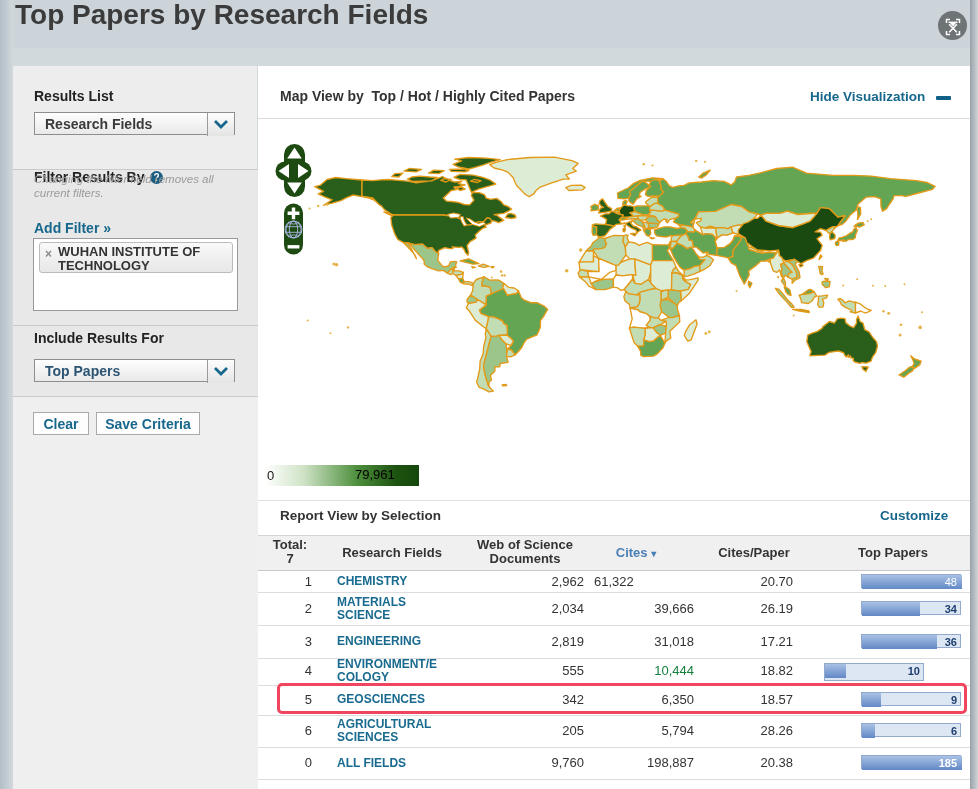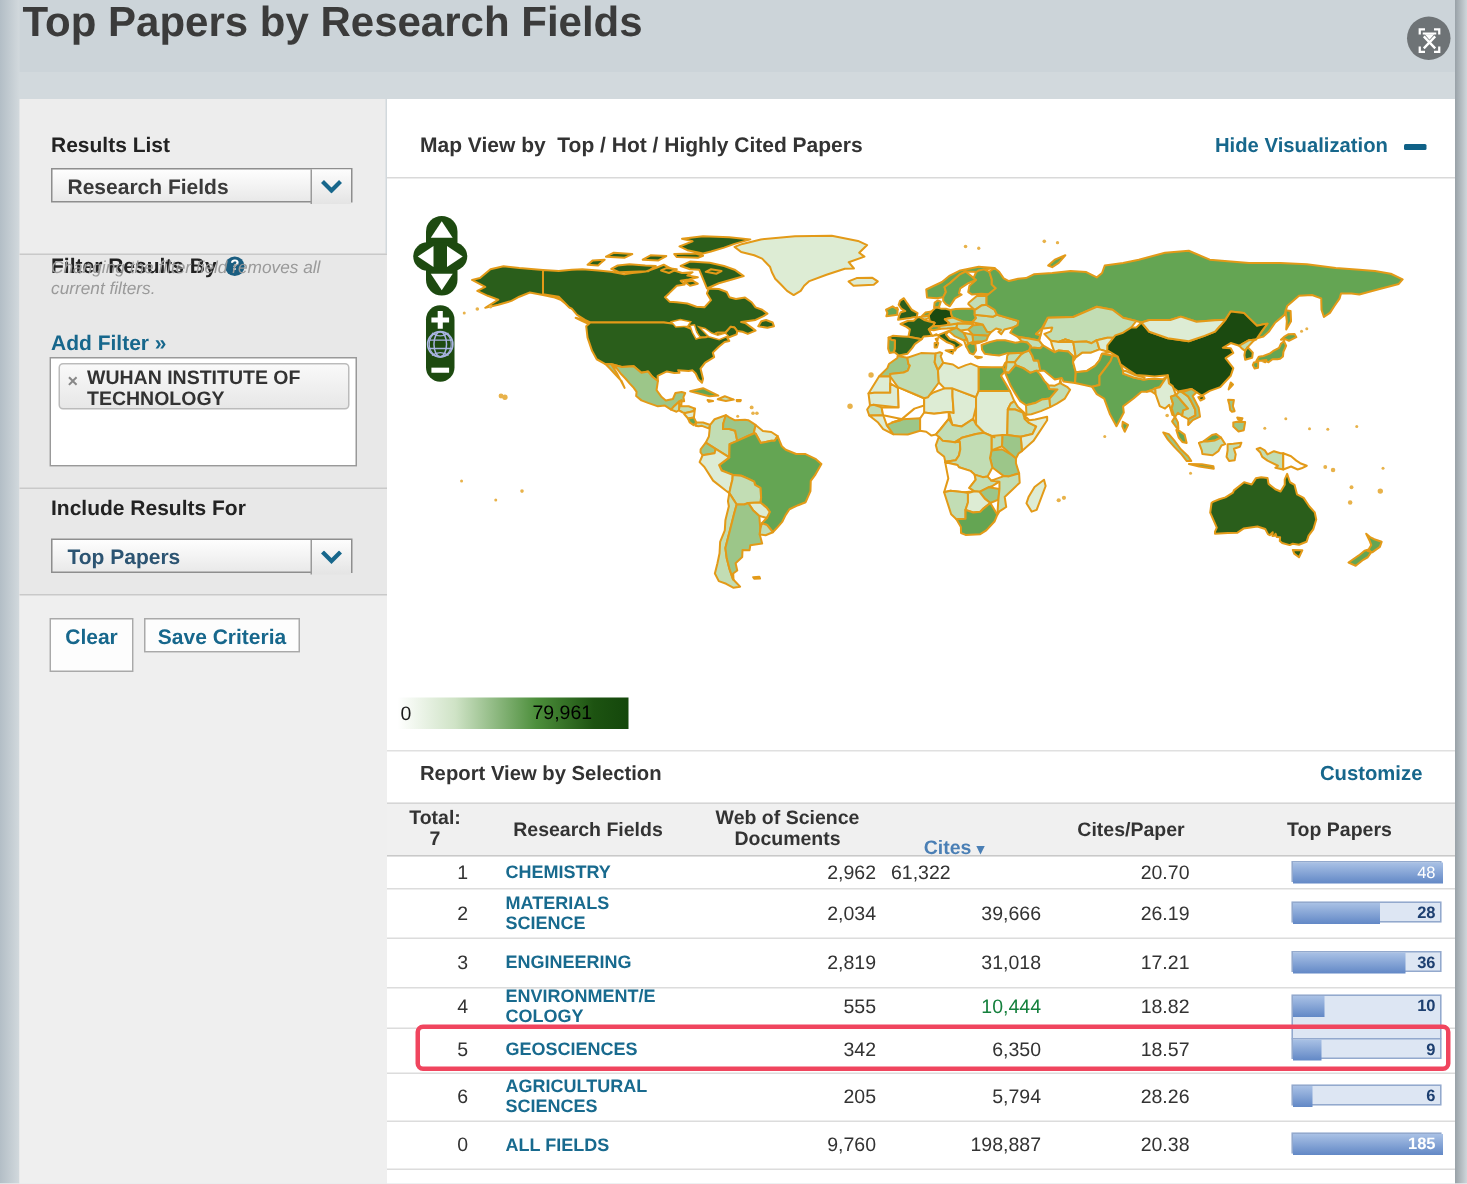--- a/index.html
+++ b/index.html
@@ -39,21 +39,21 @@
 <div style="position:absolute;left:58px;top:245px;font-size:13px;line-height:14px;font-weight:bold;color:#333;">WUHAN INSTITUTE OF<br>TECHNOLOGY</div>
 <div style="position:absolute;left:34px;top:330px;font-size:14px;font-weight:bold;color:#222;">Include Results For</div>
 <div style="position:absolute;left:34px;top:359px;width:201px;height:23px;border:1px solid #8e8e8e;background:linear-gradient(#fefefe,#e9e9e9);">
  <div style="position:absolute;left:10px;top:0;line-height:23px;font-size:14px;font-weight:bold;color:#2c5472;">Top Papers</div>
  <div style="position:absolute;right:0;top:0;width:27px;height:23px;border-left:1px solid #9a9a9a;background:linear-gradient(#fdfdfd,#e4e4e4);">
   <svg width="14" height="9" style="position:absolute;left:6px;top:7px">
         <path d="M1,1 L7,7 L13,1" fill="none" stroke="#17678c" stroke-width="2.8"></path>
       </svg>
  </div>
   </div>
-<div style="position:absolute;left:33px;top:412px;width:56px;height:36px;border:1px solid #a9a9a9;background:#fdfdfd;text-align:center;line-height:23px;font-size:14px;font-weight:bold;color:#17678c;">Clear</div>
+<div style="position:absolute;left:33px;top:412px;width:56px;height:23px;border:1px solid #a9a9a9;background:#fdfdfd;text-align:center;line-height:23px;font-size:14px;font-weight:bold;color:#17678c;">Clear</div>
 <div style="position:absolute;left:96px;top:412px;width:104px;height:23px;border:1px solid #a9a9a9;background:#fdfdfd;text-align:center;line-height:23px;font-size:14px;font-weight:bold;color:#17678c;">Save Criteria</div>
 
 <div style="position:absolute;left:258px;top:66px;width:712px;height:723px;background:#fff;"></div>
 <div style="position:absolute;left:280px;top:88px;font-size:14px;font-weight:bold;color:#333;">Map View by&nbsp; Top / Hot / Highly Cited Papers</div>
 <div style="position:absolute;left:810px;top:89px;font-size:13.5px;font-weight:bold;color:#17678c;">Hide Visualization</div>
 <div style="position:absolute;left:936px;top:96px;width:15px;height:4px;border-radius:1px;background:#0f6187;"></div>
 <div style="position:absolute;left:258px;top:118px;width:712px;height:1px;background:#d9d9d9;"></div>
 <svg width="708" height="380" viewBox="262 118 708 380" style="position:absolute;left:262px;top:118px">
 <g stroke="#e39a18" stroke-width="1.35" stroke-linejoin="round">
 <path d="M314.7,186.6 320.0,185.4 327.0,179.5 335.7,177.5 346.2,178.7 362.0,180.0 362.0,196.1 372.5,197.8 379.5,204.9 381.2,205.7 374.2,200.1 369.0,198.1 362.0,196.7 353.2,195.0 346.2,197.8 341.0,200.6 332.2,203.2 323.5,205.2 332.2,199.8 325.2,197.2 318.2,193.9 323.5,191.3 314.7,186.6Z" fill="#2a5e1b"></path>
@@ -260,21 +260,21 @@
 <text x="355" y="479" font-size="13" fill="#000">79,961</text>
 </svg>
 <div style="position:absolute;left:258px;top:500px;width:712px;height:1px;background:#e0e0e0;"></div>
 <div style="position:absolute;left:280px;top:508px;font-size:13.5px;font-weight:bold;color:#333;">Report View by Selection</div>
 <div style="position:absolute;left:880px;top:508px;font-size:13.5px;font-weight:bold;color:#17678c;">Customize</div>
 
 <div style="position:absolute;left:258px;top:535px;width:712px;height:36px;background:#f0f0f0;border-top:1px solid #d5d5d5;border-bottom:1px solid #c9c9c9;"></div>
 <div style="position:absolute;left:262px;top:538px;width:56px;text-align:center;font-size:13px;line-height:14px;font-weight:bold;color:#333;">Total:<br>7</div>
 <div style="position:absolute;left:322px;top:545px;width:140px;text-align:center;font-size:13px;font-weight:bold;color:#333;">Research Fields</div>
 <div style="position:absolute;left:455px;top:538px;width:140px;text-align:center;font-size:13px;line-height:14px;font-weight:bold;color:#333;">Web of Science<br>Documents</div>
-<div style="position:absolute;left:581px;top:545px;width:110px;text-align:center;font-size:13px;font-weight:bold;color:#4a7fb5;margin-top:12px;">Cites <span style="color:#4a7fb5;font-size:10px;">▾</span></div>
+<div style="position:absolute;left:581px;top:545px;width:110px;text-align:center;font-size:13px;font-weight:bold;color:#4a7fb5;">Cites <span style="color:#4a7fb5;font-size:10px;">▾</span></div>
 <div style="position:absolute;left:694px;top:545px;width:120px;text-align:center;font-size:13px;font-weight:bold;color:#333;">Cites/Paper</div>
 <div style="position:absolute;left:833px;top:545px;width:120px;text-align:center;font-size:13px;font-weight:bold;color:#333;">Top Papers</div>
 
 <div style="position:absolute;left:258px;top:592px;width:712px;border-top:1px solid #dcdcdc;"></div>
 <div style="position:absolute;left:254px;top:573.5px;width:58px;text-align:right;font-size:13px;color:#333;">1</div>
 <div style="position:absolute;left:337px;top:575.0px;font-size:12px;line-height:13px;font-weight:bold;color:#186a8e;">CHEMISTRY</div>
 <div style="position:absolute;left:484px;top:573.5px;width:100px;text-align:right;font-size:13px;color:#333;">2,962</div>
 <div style="position:absolute;left:594px;top:573.5px;width:100px;text-align:left;font-size:13px;color:#333;">61,322</div>
 <div style="position:absolute;left:693px;top:573.5px;width:100px;text-align:right;font-size:13px;color:#333;">20.70</div>
 <div style="position:absolute;left:861px;top:573.5px;width:100px;height:14px;border:1px solid #93a9cd;background:#dde6f3;">
@@ -282,39 +282,39 @@
 <div style="position:absolute;right:3px;top:1px;font-size:11px;font-weight:normal;color:#fff;">48</div>
   </div>
 <div style="position:absolute;left:258px;top:625px;width:712px;border-top:1px solid #dcdcdc;"></div>
 <div style="position:absolute;left:254px;top:600.5px;width:58px;text-align:right;font-size:13px;color:#333;">2</div>
 <div style="position:absolute;left:337px;top:595.5px;font-size:12px;line-height:13px;font-weight:bold;color:#186a8e;">MATERIALS<br>SCIENCE</div>
 <div style="position:absolute;left:484px;top:600.5px;width:100px;text-align:right;font-size:13px;color:#333;">2,034</div>
 <div style="position:absolute;left:594px;top:600.5px;width:100px;text-align:right;font-size:13px;color:#333;">39,666</div>
 <div style="position:absolute;left:693px;top:600.5px;width:100px;text-align:right;font-size:13px;color:#333;">26.19</div>
 <div style="position:absolute;left:861px;top:600.5px;width:100px;height:14px;border:1px solid #93a9cd;background:#dde6f3;">
 <div style="position:absolute;left:0;top:0;width:58px;height:14px;background:linear-gradient(#a9c1e5,#6288c6);"></div>
-<div style="position:absolute;right:3px;top:1px;font-size:11px;font-weight:bold;color:#1d3f70;">28</div>
+<div style="position:absolute;right:3px;top:1px;font-size:11px;font-weight:bold;color:#1d3f70;">34</div>
   </div>
 <div style="position:absolute;left:258px;top:658px;width:712px;border-top:1px solid #dcdcdc;"></div>
 <div style="position:absolute;left:254px;top:633.5px;width:58px;text-align:right;font-size:13px;color:#333;">3</div>
 <div style="position:absolute;left:337px;top:635.0px;font-size:12px;line-height:13px;font-weight:bold;color:#186a8e;">ENGINEERING</div>
 <div style="position:absolute;left:484px;top:633.5px;width:100px;text-align:right;font-size:13px;color:#333;">2,819</div>
 <div style="position:absolute;left:594px;top:633.5px;width:100px;text-align:right;font-size:13px;color:#333;">31,018</div>
 <div style="position:absolute;left:693px;top:633.5px;width:100px;text-align:right;font-size:13px;color:#333;">17.21</div>
 <div style="position:absolute;left:861px;top:633.5px;width:100px;height:14px;border:1px solid #93a9cd;background:#dde6f3;">
 <div style="position:absolute;left:0;top:0;width:75px;height:14px;background:linear-gradient(#a9c1e5,#6288c6);"></div>
 <div style="position:absolute;right:3px;top:1px;font-size:11px;font-weight:bold;color:#1d3f70;">36</div>
   </div>
 <div style="position:absolute;left:258px;top:684.5px;width:712px;border-top:1px solid #dcdcdc;"></div>
 <div style="position:absolute;left:254px;top:663.25px;width:58px;text-align:right;font-size:13px;color:#333;">4</div>
 <div style="position:absolute;left:337px;top:658.25px;font-size:12px;line-height:13px;font-weight:bold;color:#186a8e;">ENVIRONMENT/E<br>COLOGY</div>
 <div style="position:absolute;left:484px;top:663.25px;width:100px;text-align:right;font-size:13px;color:#333;">555</div>
 <div style="position:absolute;left:594px;top:663.25px;width:100px;text-align:right;font-size:13px;color:#15803d;">10,444</div>
 <div style="position:absolute;left:693px;top:663.25px;width:100px;text-align:right;font-size:13px;color:#333;">18.82</div>
-<div style="position:absolute;left:861px;top:663.25px;width:100px;height:30px;border:1px solid #93a9cd;background:#dde6f3;">
+<div style="position:absolute;left:824px;top:663.25px;width:100px;height:18px;border:1px solid #93a9cd;background:#dde6f3;">
 <div style="position:absolute;left:0;top:0;width:21px;height:14px;background:linear-gradient(#a9c1e5,#6288c6);"></div>
 <div style="position:absolute;right:3px;top:1px;font-size:11px;font-weight:bold;color:#1d3f70;">10</div>
   </div>
 <div style="position:absolute;left:258px;top:714.5px;width:712px;border-top:1px solid #dcdcdc;"></div>
 <div style="position:absolute;left:254px;top:691.5px;width:58px;text-align:right;font-size:13px;color:#333;">5</div>
 <div style="position:absolute;left:337px;top:693.0px;font-size:12px;line-height:13px;font-weight:bold;color:#186a8e;">GEOSCIENCES</div>
 <div style="position:absolute;left:484px;top:691.5px;width:100px;text-align:right;font-size:13px;color:#333;">342</div>
 <div style="position:absolute;left:594px;top:691.5px;width:100px;text-align:right;font-size:13px;color:#333;">6,350</div>
 <div style="position:absolute;left:693px;top:691.5px;width:100px;text-align:right;font-size:13px;color:#333;">18.57</div>
 <div style="position:absolute;left:861px;top:691.5px;width:100px;height:14px;border:1px solid #93a9cd;background:#dde6f3;">

